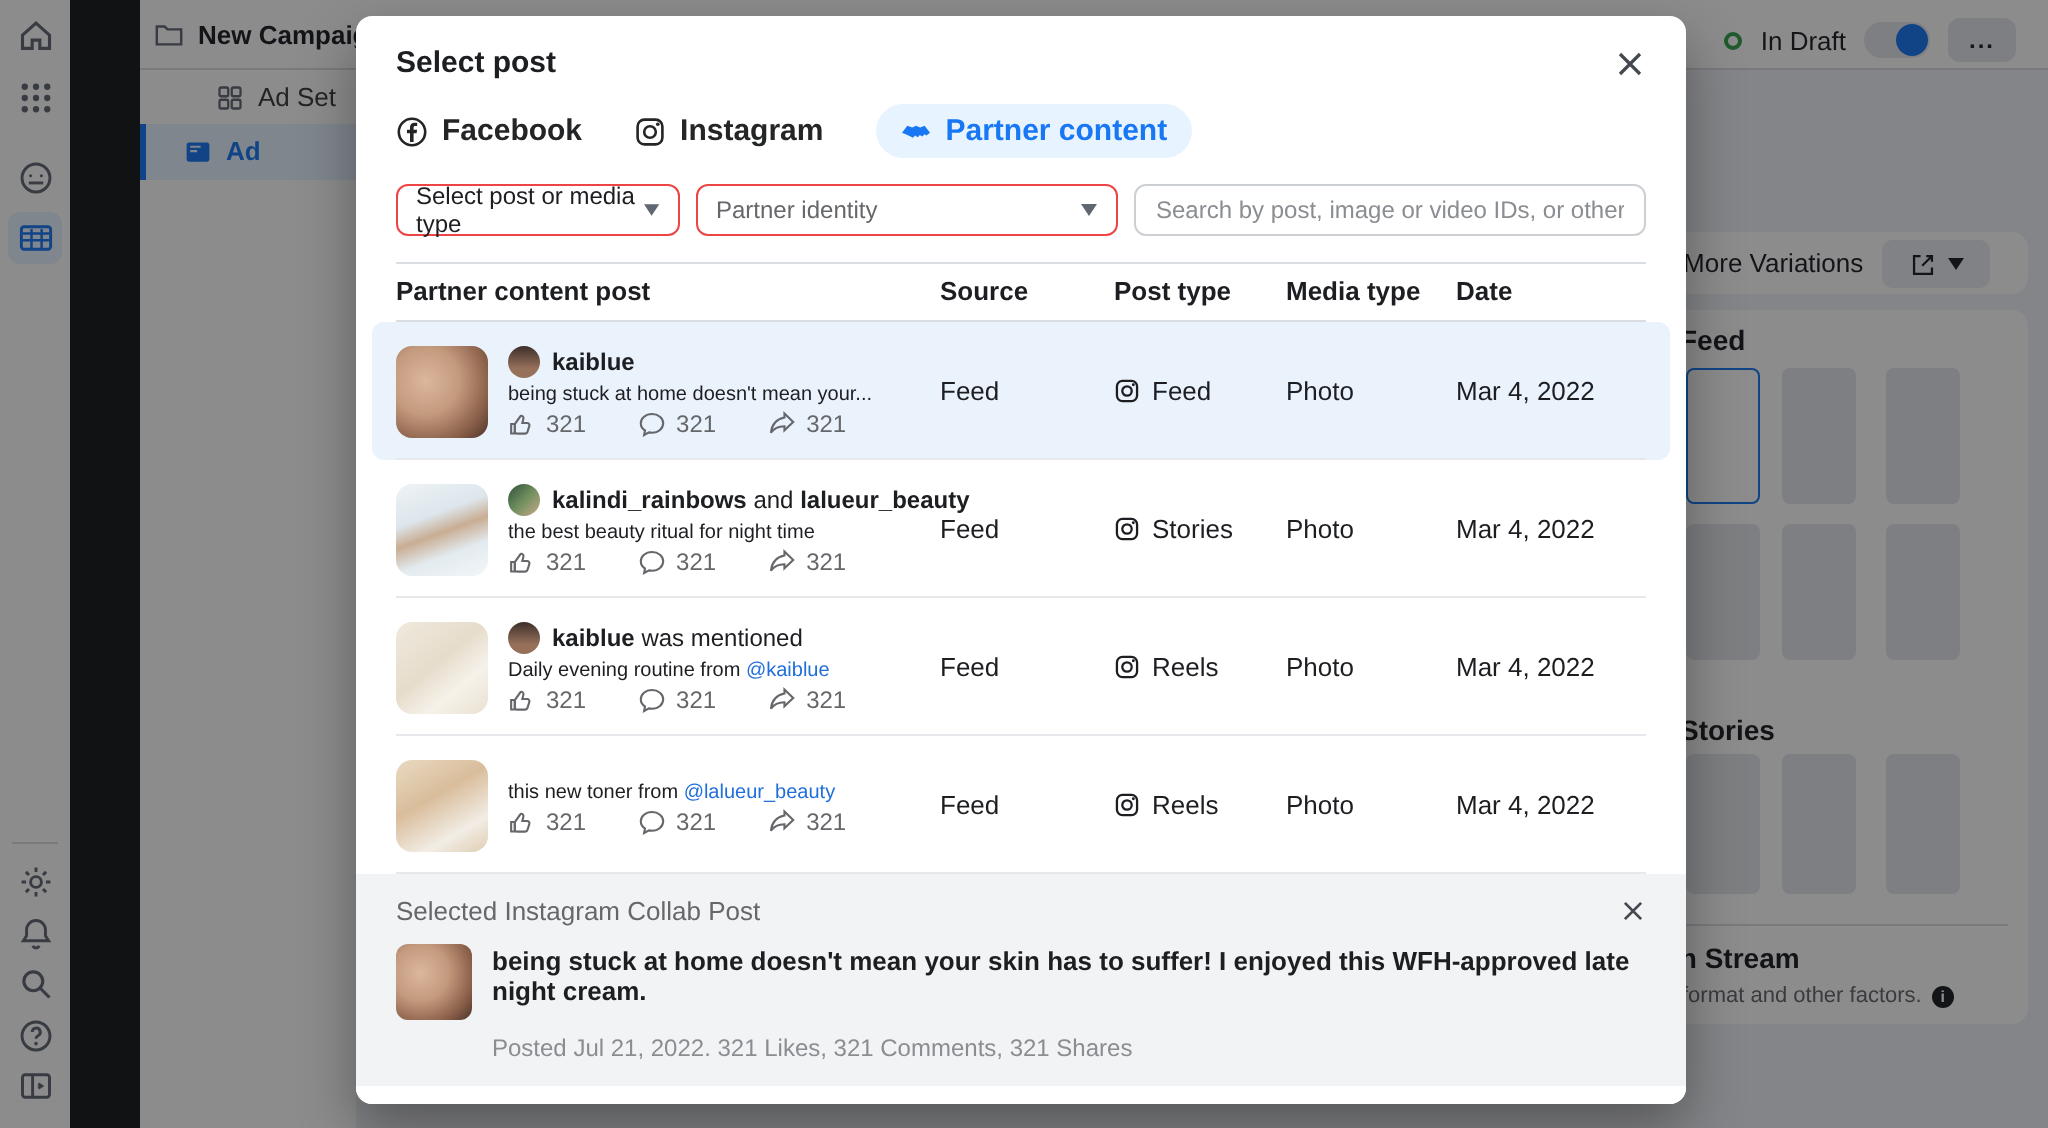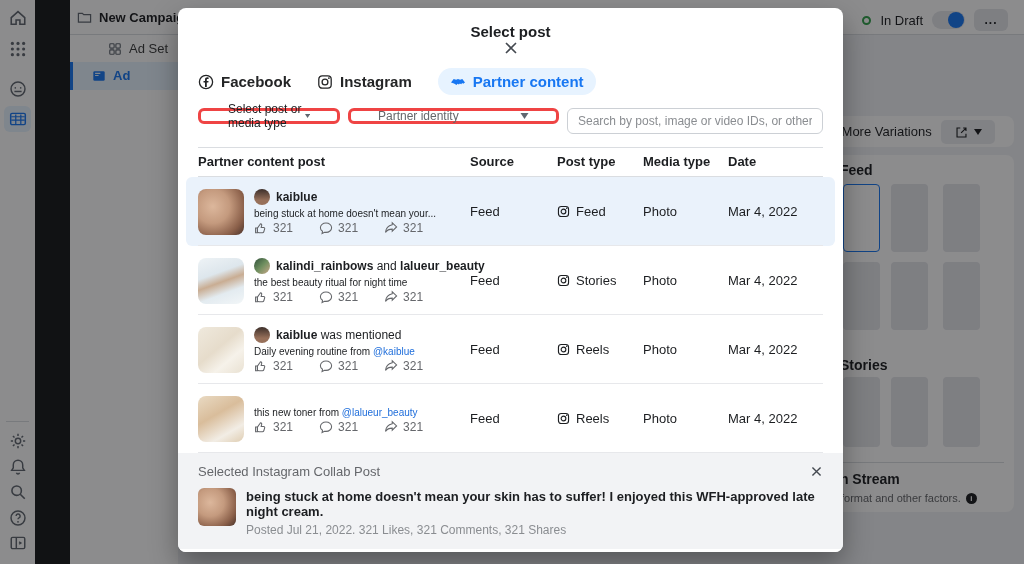--- a/index.html
+++ b/index.html
@@ -42,28 +42,28 @@
   .tile { position:absolute; width:37px; background:#E4E6EB; border-radius:4px; z-index:2; }
   .tile.sel { background:#FFFFFF; border:1.5px solid #1877F2; }
   .rp-div { position:absolute; left:838px; top:462px; width:166px; border-top:1px solid #DADDE1; z-index:2; }
   .rp-footnote { left:841px; top:492px; z-index:2; font-size:11px; color:#65676B; display:flex; align-items:center; gap:5px; }
   .info-dot { width:11px; height:11px; background:#1C1E21; border-radius:50%; color:#fff; font-size:8px; font-weight:700; display:flex; align-items:center; justify-content:center; }
 
   .overlay { position:absolute; inset:0; background:rgba(10,11,13,0.47); z-index:5; }
 
   
   .modal { position:absolute; left:178px; top:8px; width:665px; height:544px; background:#FFFFFF; border-radius:8px; box-shadow:0 12px 28px rgba(0,0,0,.35); z-index:10; display:flex; flex-direction:column; font-size:13px; color:#1C1E21; overflow:hidden; }
-  .m-header { display:flex; justify-content:space-between; align-items:center; padding:15px 20px 8px;flex-direction:column; }
+  .m-header { display:flex; justify-content:space-between; align-items:flex-end; padding:15px 20px 8px; }
   .m-title { font-size:15px; font-weight:700; }
   .icon-btn { background:none; border:none; cursor:pointer; color:#444950; display:flex; }
   .m-tabs { display:flex; align-items:center; gap:26px; padding:4px 20px 13px; }
   .tab { display:flex; align-items:center; gap:7px; font-size:15px; font-weight:600; color:#242526; cursor:pointer; }
   .tab.active { background:#E7F3FF; color:#1877F2; padding:5px 12px; border-radius:17px; }
   .m-filters { display:flex; gap:8px; padding:0 20px 13px; }
-  .dd { height:16px; border:3px solid #ef4444; border-radius:6px; display:flex; align-items:center; justify-content:space-between; padding:0 27px; font-size:12px; color:#1C1E21; cursor:pointer; background:#fff; }
+  .dd { height:26px; border:1px solid #ef4444; border-radius:6px; display:flex; align-items:center; justify-content:space-between; padding:0 9px; font-size:12px; color:#1C1E21; cursor:pointer; background:#fff; }
   .dd-media { width:142px; }
   .dd-partner { width:211px; color:#65676B; }
   .search-input { flex:1; height:26px; border:1px solid #CCD0D5; border-radius:6px; font-size:12px; padding:0 10px; font-family:inherit; color:#1C1E21; }
   .search-input::placeholder { color:#8A8D91; }
 
   .t-head { display:grid; grid-template-columns:272px 87px 86px 85px 1fr; margin:0 20px; padding:6px 0 7px; border-top:1px solid #DADDE1; border-bottom:1px solid #DADDE1; font-weight:600; font-size:13px; }
   .rows { padding:0 8px; }
   .trow { display:grid; grid-template-columns:272px 87px 86px 85px 1fr; align-items:center; height:69px; padding:0 12px; border-radius:6px; position:relative; cursor:pointer; }
   .trow::after { content:""; position:absolute; left:12px; right:12px; bottom:0; border-bottom:1px solid #E7E8EB; }
   .trow.selected { background:#EAF2FB; }
@@ -86,21 +86,21 @@
   .av-0 { background:linear-gradient(180deg,#3c2f2a 0%,#97705a 70%); }
   .av-1 { background:linear-gradient(135deg,#2f4f3a 0%,#6f8f5f 50%,#caa88a 100%); }
   .av-2 { background:linear-gradient(180deg,#3c2f2a 0%,#97705a 70%); }
   .av-3 { background:linear-gradient(135deg,#55585c 0%,#9aa0a6 60%,#6b6f73 100%); }
 
   .sel-section { background:#F2F3F5; padding:11px 20px 12px; flex:1; }
   .sel-head { display:flex; justify-content:space-between; align-items:center; color:#65676B; font-size:13px; }
   .sel-post { display:flex; gap:10px; margin-top:9px; align-items:flex-start; }
   .sel-thumb { width:38px; height:38px; border-radius:6px; flex:none; }
   .sel-caption { font-weight:700; font-size:13px; margin-top:1px; }
-  .sel-meta { color:#8A8D91; font-size:12px; margin-top:4px; }
+  .sel-meta { color:#8A8D91; font-size:12px; margin-top:14px; }
   .m-footer { display:flex; justify-content:flex-end; align-items:center; gap:10px; padding:9px 12px; background:#fff; }
   .btn { height:25px; padding:0 13px; border-radius:6px; font-size:13px; font-weight:600; border:none; cursor:pointer; display:flex; align-items:center; font-family:inherit; }
   .btn-cancel { background:#EBEDF0; color:#1C1E21; }
   .btn-continue { background:#1877F2; color:#FFFFFF; }
 </style>
 </head>
 <body>
 
 <div id="stage">
 

